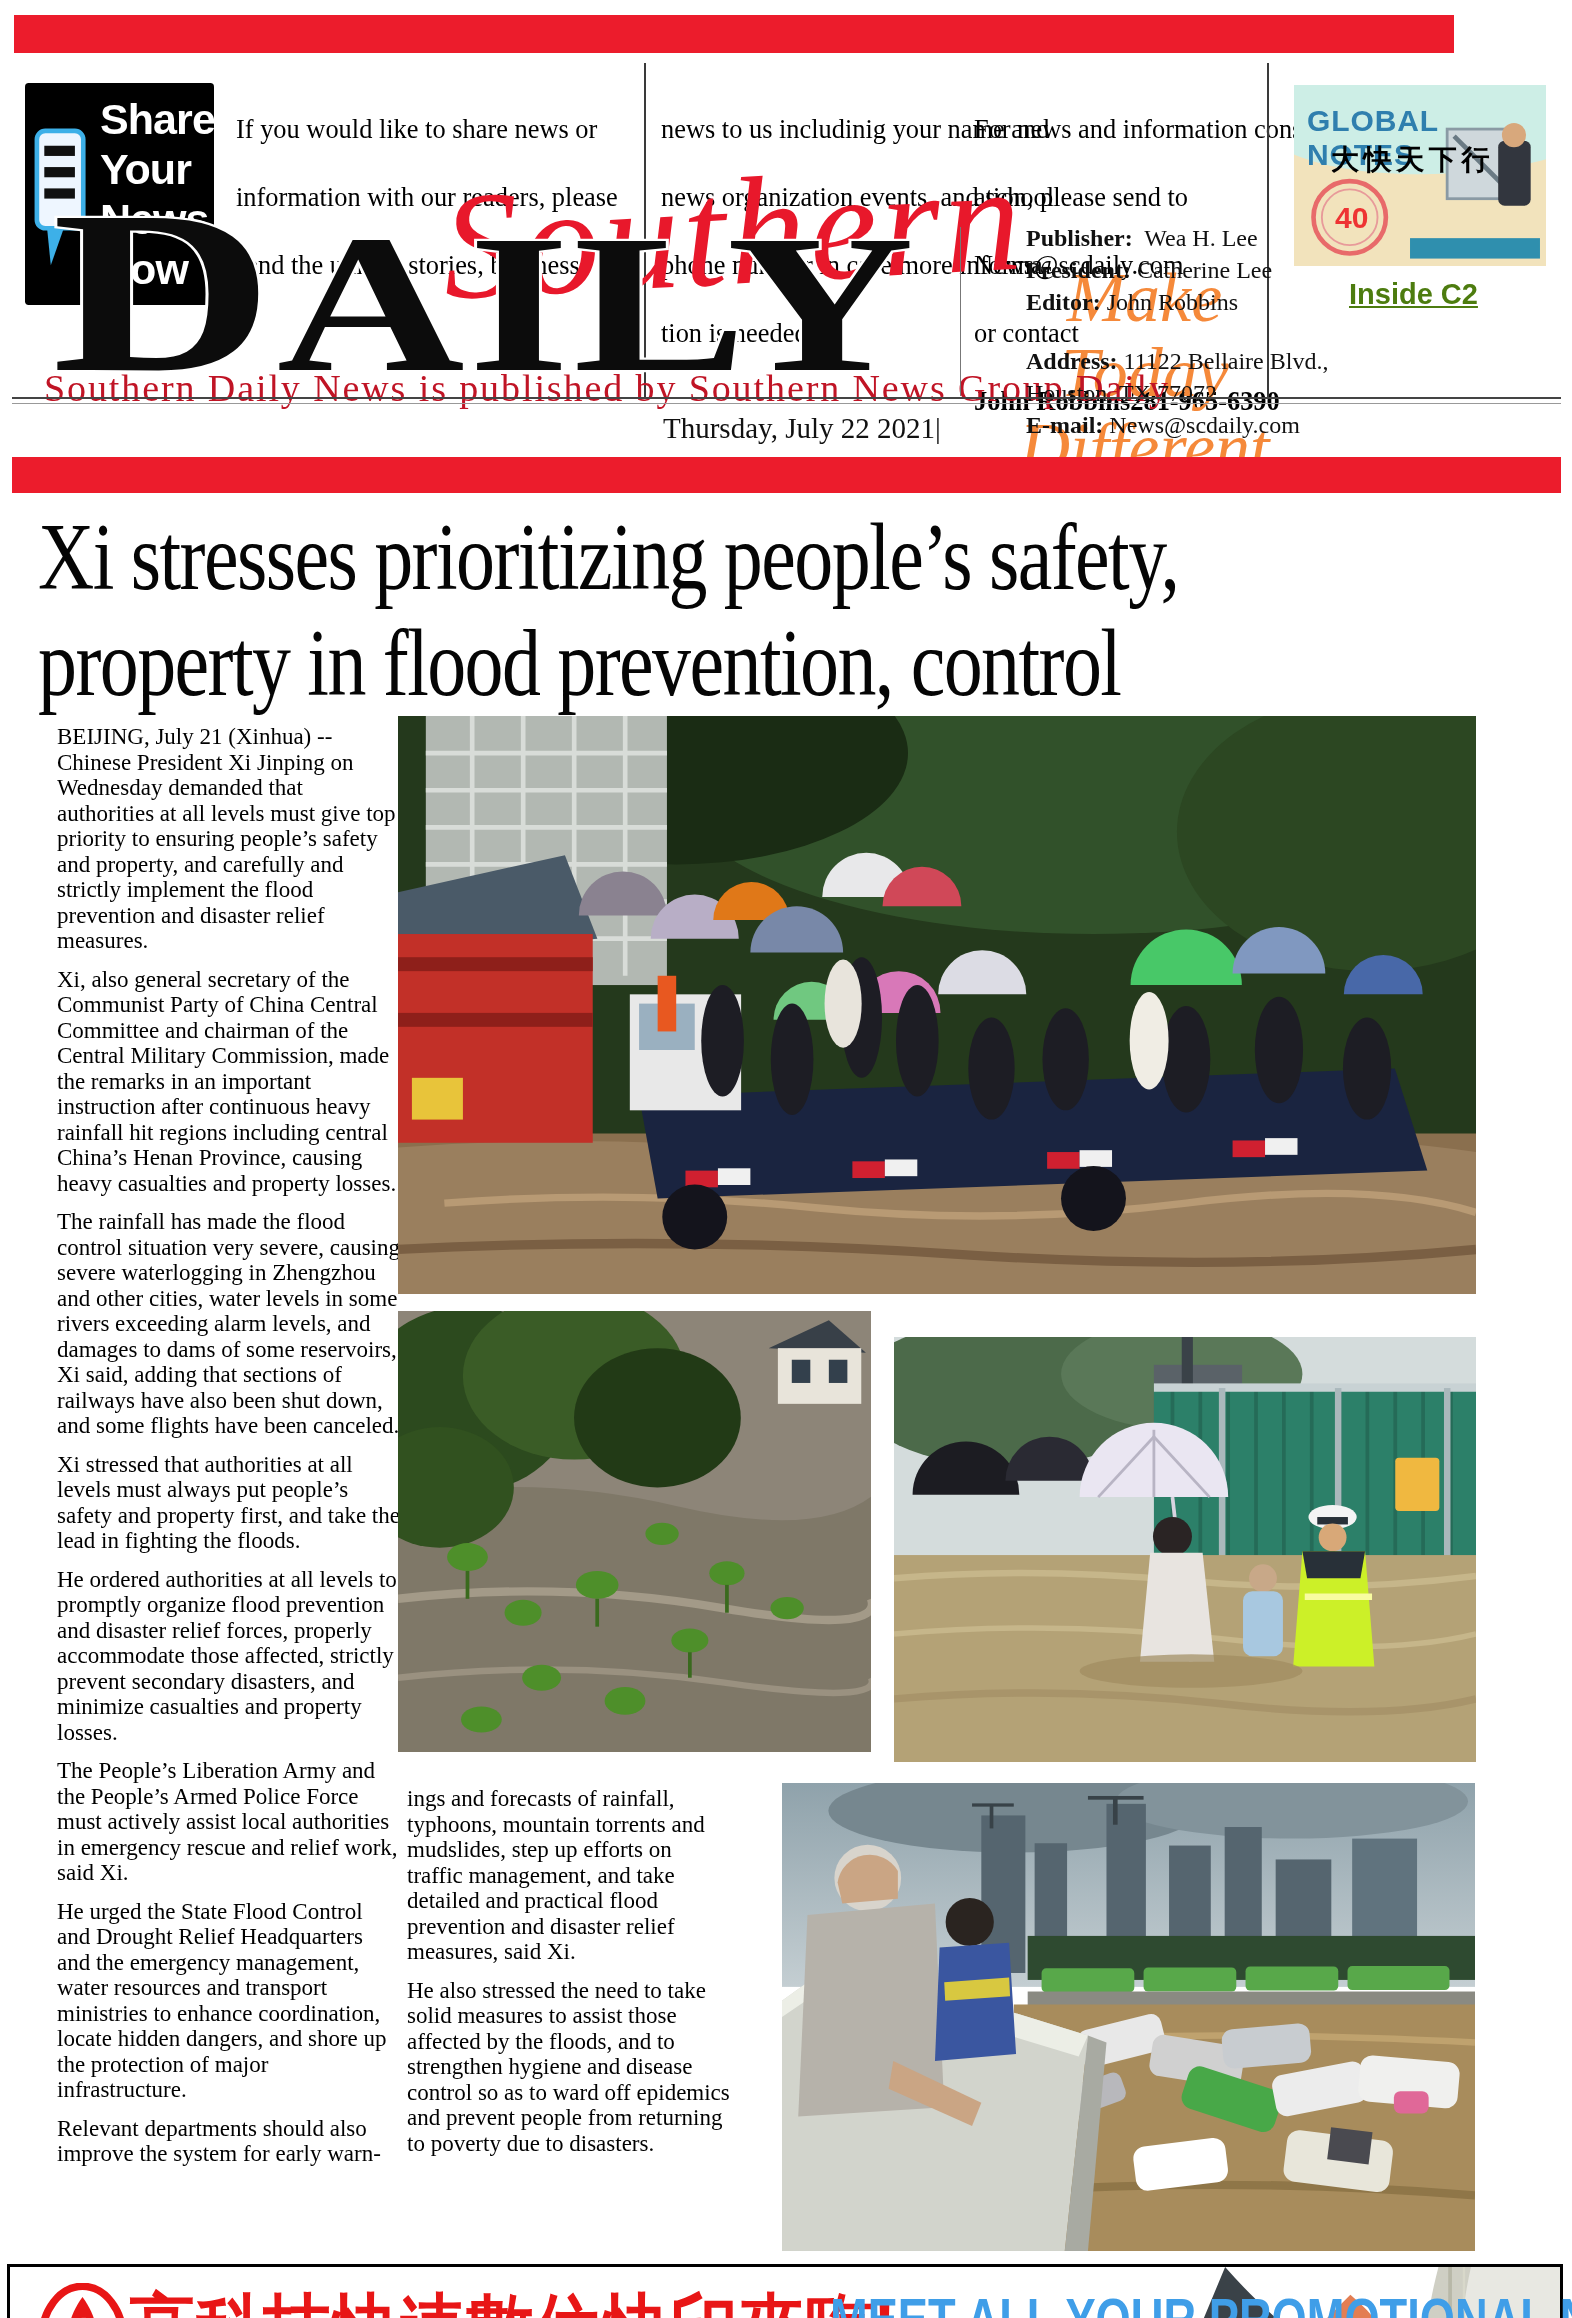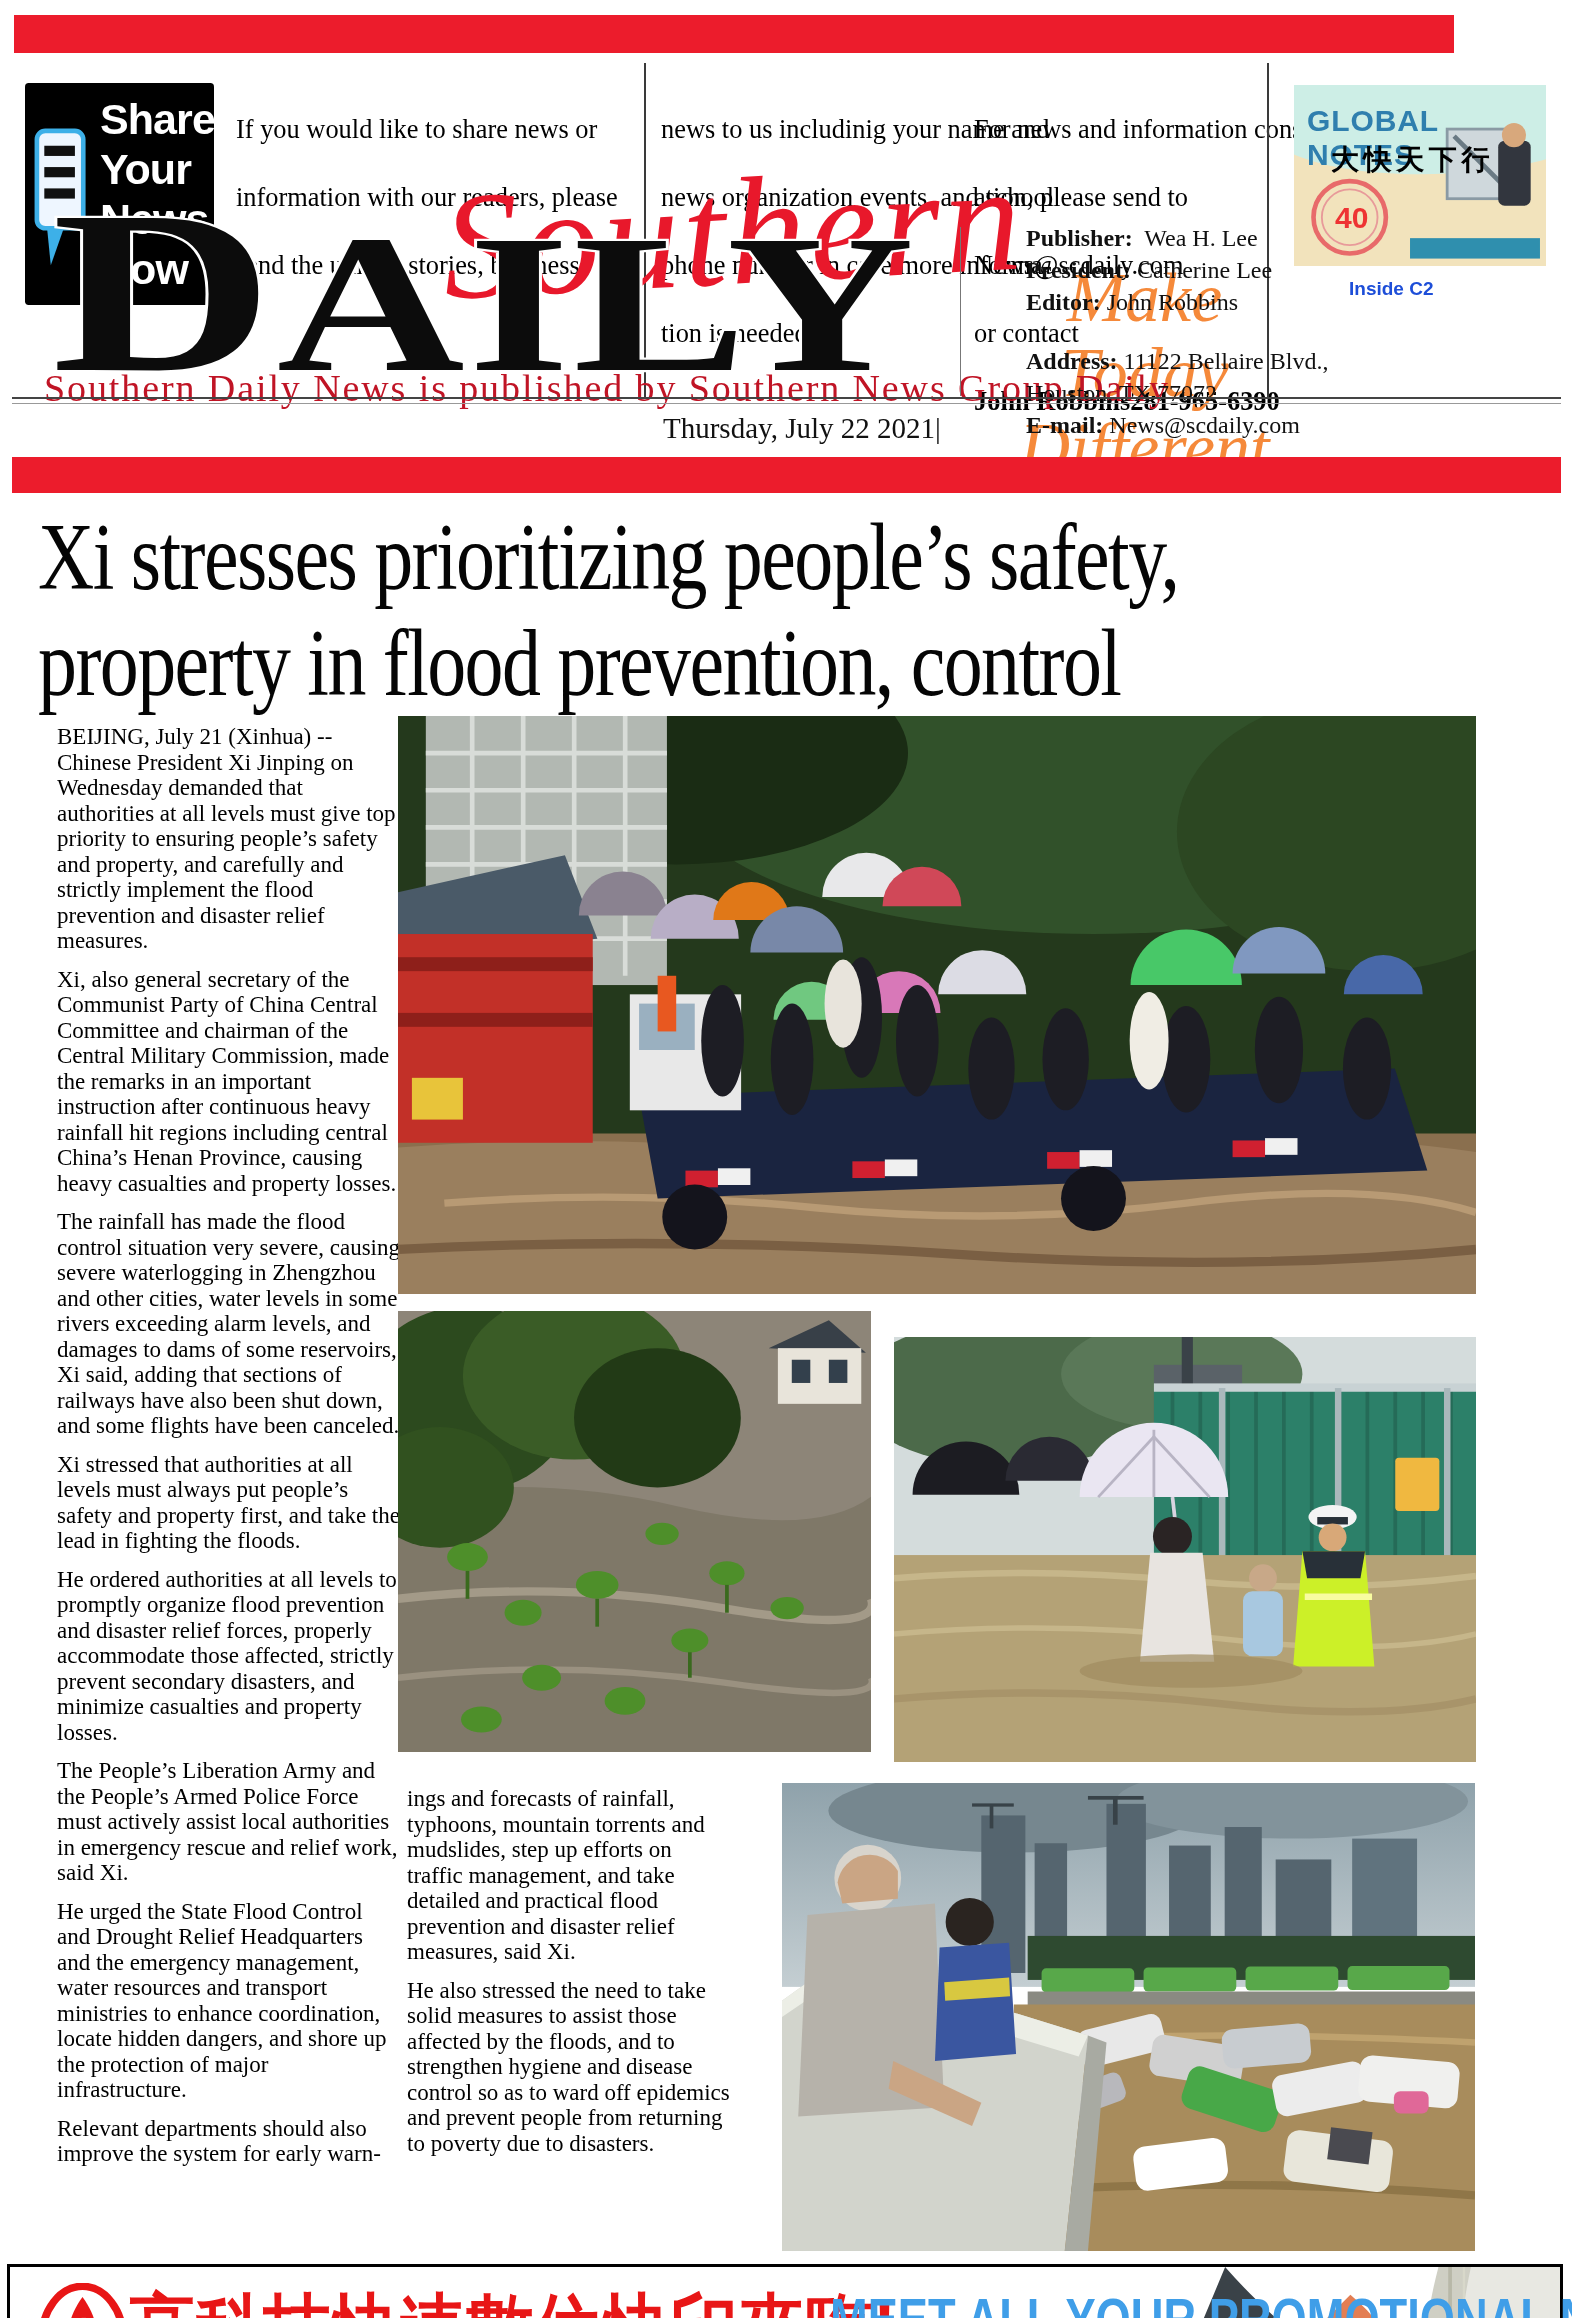--- a/index.html
+++ b/index.html
@@ -18,21 +18,21 @@
   .sharetext{color:#fff;font-weight:bold;font-size:43px;line-height:50px;font-family:"Liberation Sans",sans-serif;letter-spacing:-0.9px;}
   
   .script-title{font-style:italic;color:#e8182b;font-size:153px;letter-spacing:3.7px;transform:rotate(-3deg);transform-origin:left top;white-space:nowrap;}
   .daily{font-weight:bold;color:#0c0c0c;white-space:nowrap;transform:scaleX(1.32);transform-origin:left bottom;letter-spacing:2.8px;
          -webkit-text-stroke:4.6px #fff;paint-order:stroke;text-stroke:4.6px #fff;}
   .daily .dcap{font-size:232px;}
   .daily .drest{font-size:197px;}
   .mtd{color:#f5893a;font-size:70px;line-height:75px;text-align:center;width:297px;}
   .tagline{color:#c01425;font-size:38px;letter-spacing:1.9px;white-space:nowrap;}
   .dateline{font-size:29px;white-space:nowrap;}
-  .insidec2{color:#1d4ed8;font-weight:bold;font-size:19px;font-family:"Liberation Sans",sans-serif;}
+  .insidec2{color:#4d7c0f;font-weight:bold;font-size:29px;font-family:"Liberation Sans",sans-serif;text-decoration:underline;}
   
   .pubrow{font-size:24px;line-height:32px;white-space:nowrap;}
   .pubrow b{font-weight:bold;}
   
   .headline{font-size:95px;letter-spacing:-1.9px;color:#050505;transform:scaleX(.82);transform-origin:left top;white-space:nowrap;}
   
   .artcol{font-size:23px;line-height:25.5px;text-align:left;color:#000;}
   .artcol p{margin:0 0 13px 0;}
   .photo{display:block;}
   

